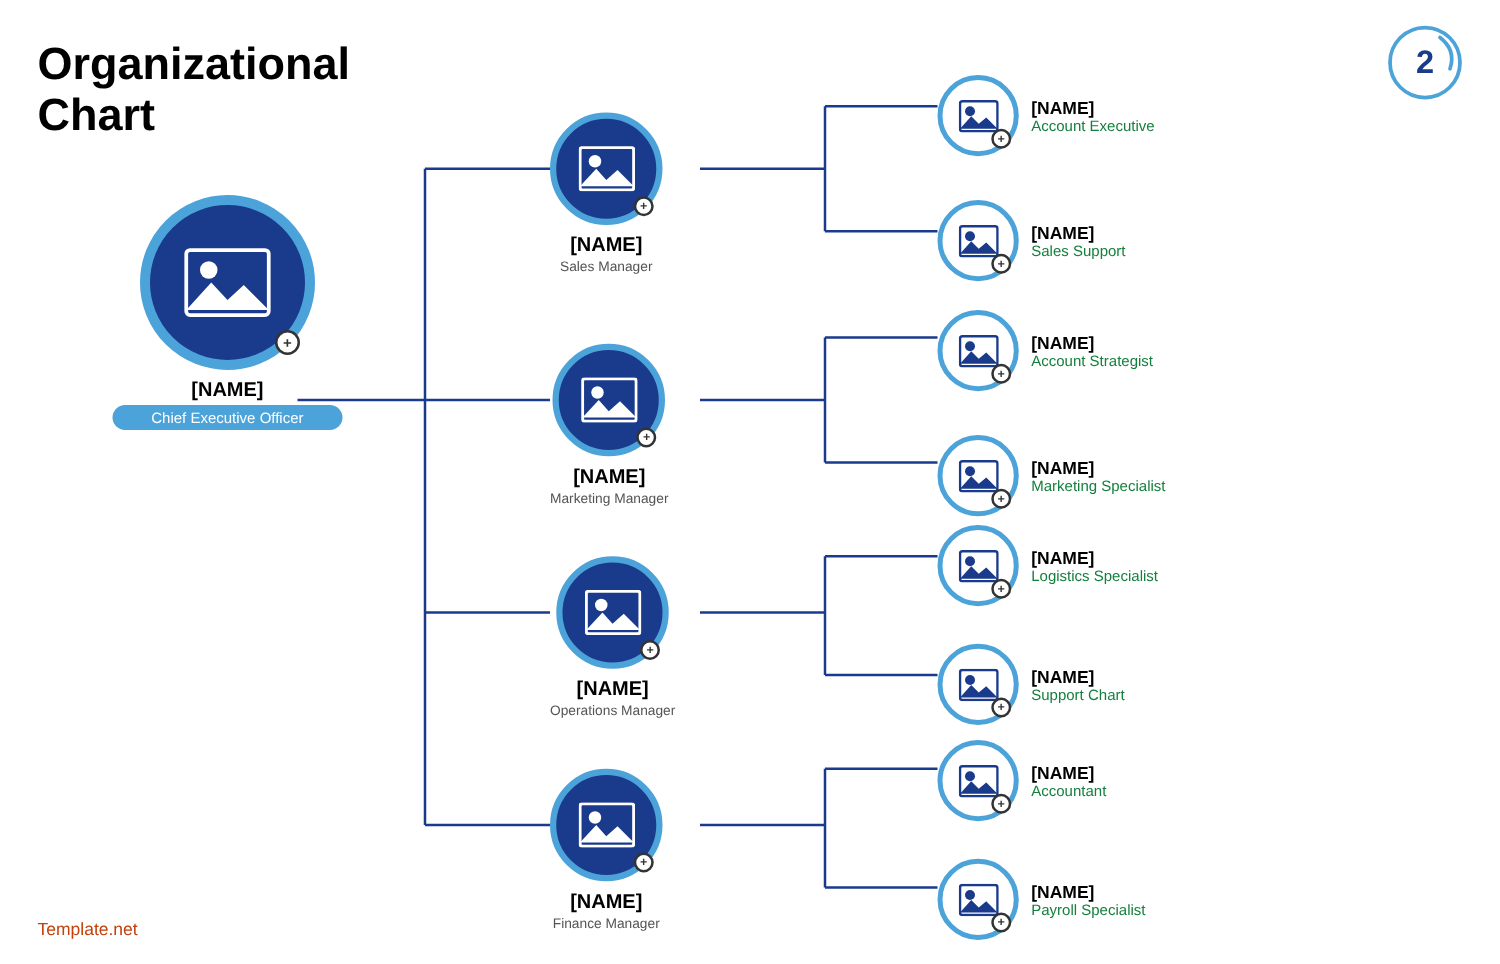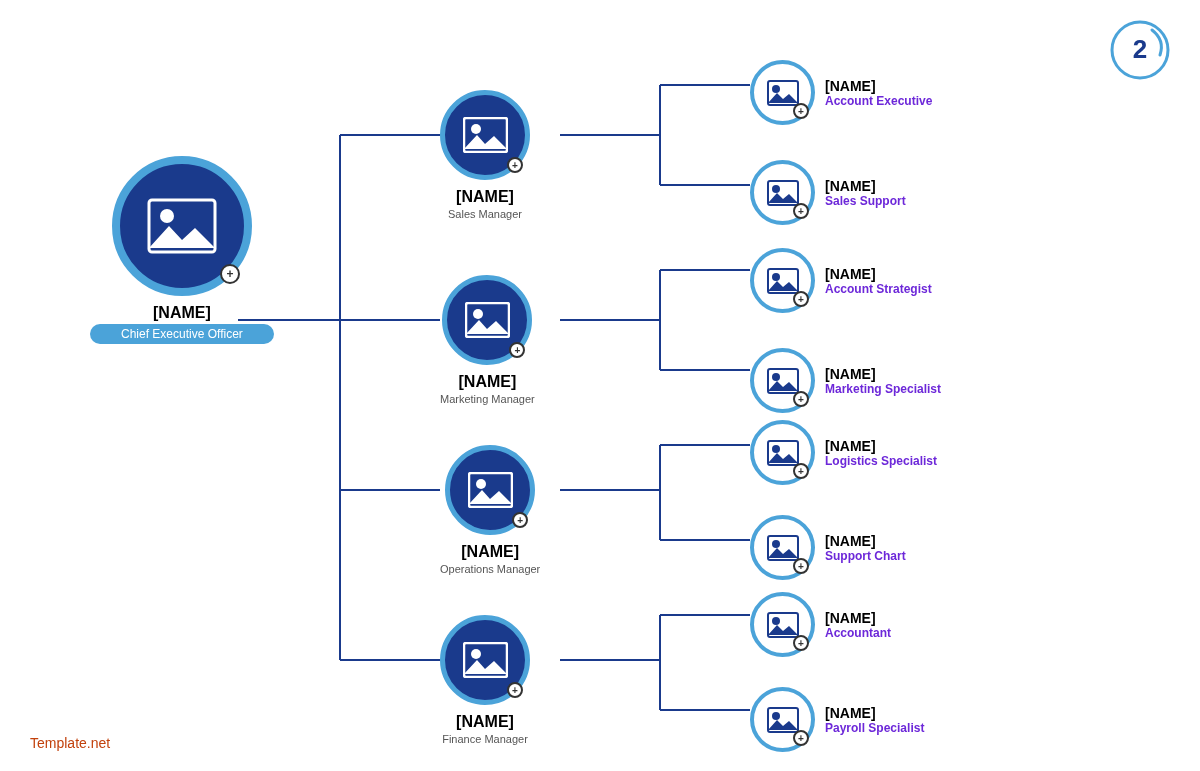--- a/index.html
+++ b/index.html
@@ -172,22 +172,21 @@
     }
 
     .staff-info .staff-name {
       font-size: 14px;
       font-weight: 700;
       color: #000;
     }
 
     .staff-info .staff-title {
       font-size: 12px;
-      color: #6d28d9;
-      font-weight: bold;
+      color: #15803d;
     }
 
     
     .img-icon {
       display: flex;
       align-items: center;
       justify-content: center;
     }
 
     .img-icon svg {
@@ -209,21 +208,22 @@
     .img-icon-small svg {
       width: 32px;
       height: 26px;
       fill: #000;
     }
   </style>
 </head>
 <body>
 
 <div class="page-title">
-  <br>
+  <span>Organizational</span><br>
+  <span>Chart</span>
 </div>
 
 <div class="logo">
   <svg viewBox="0 0 60 60" xmlns="http://www.w3.org/2000/svg">
     <circle cx="30" cy="30" r="28" fill="none" stroke="#4ba3d9" stroke-width="3"></circle>
     <text x="30" y="38" text-anchor="middle" font-size="26" font-weight="bold" fill="#1a3a8c">2</text>
     <path d="M42,10 Q55,20 50,35" stroke="#4ba3d9" stroke-width="3" fill="none" stroke-linecap="round"></path>
   </svg>
 </div>
 

